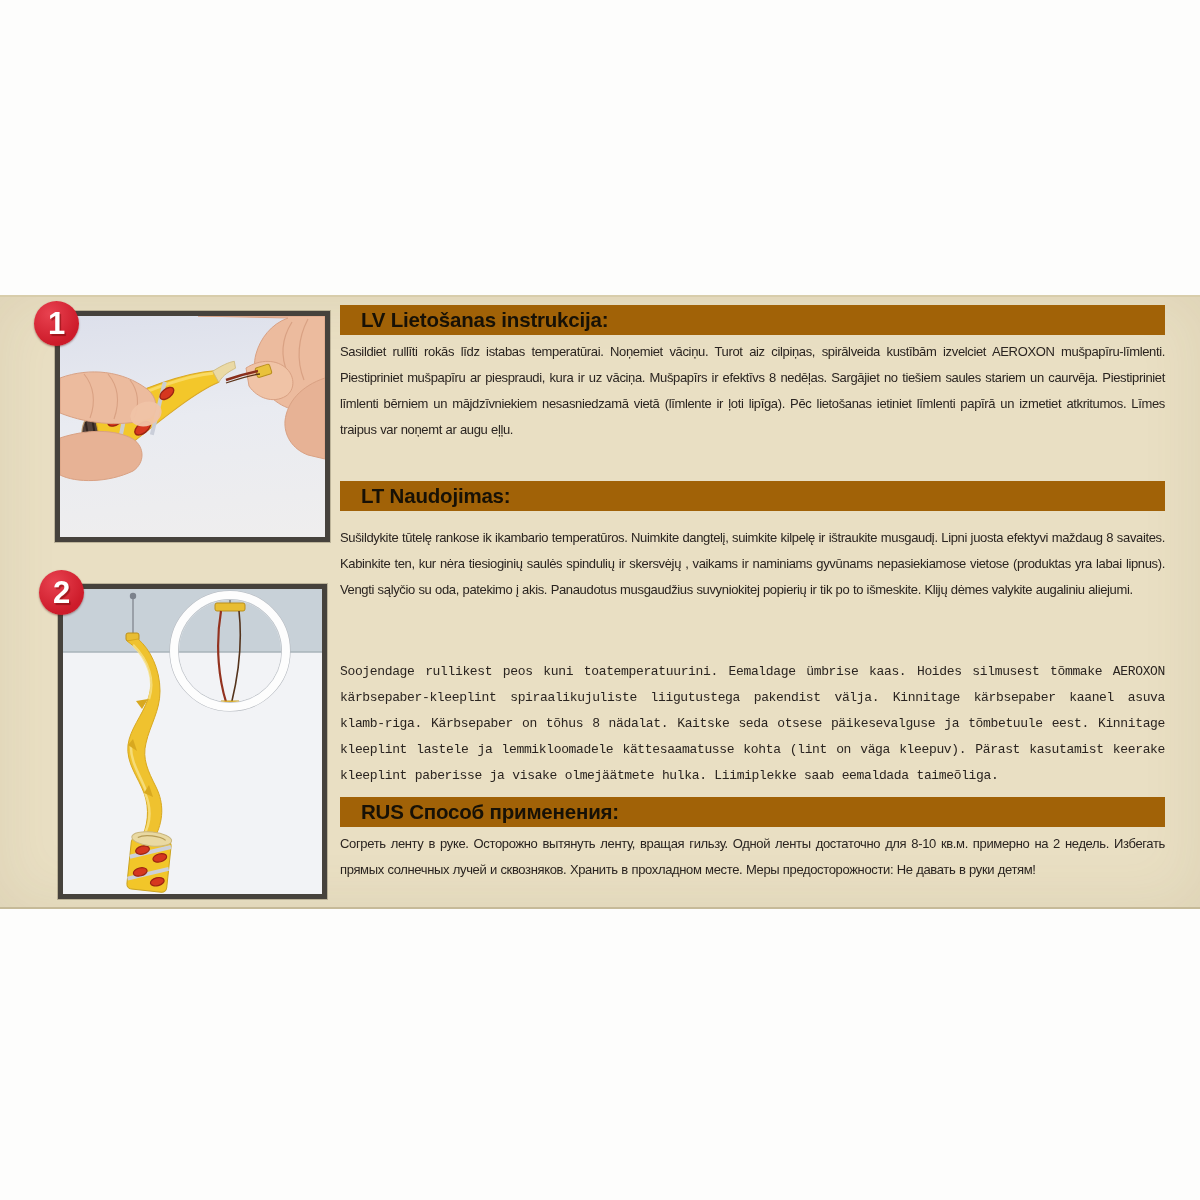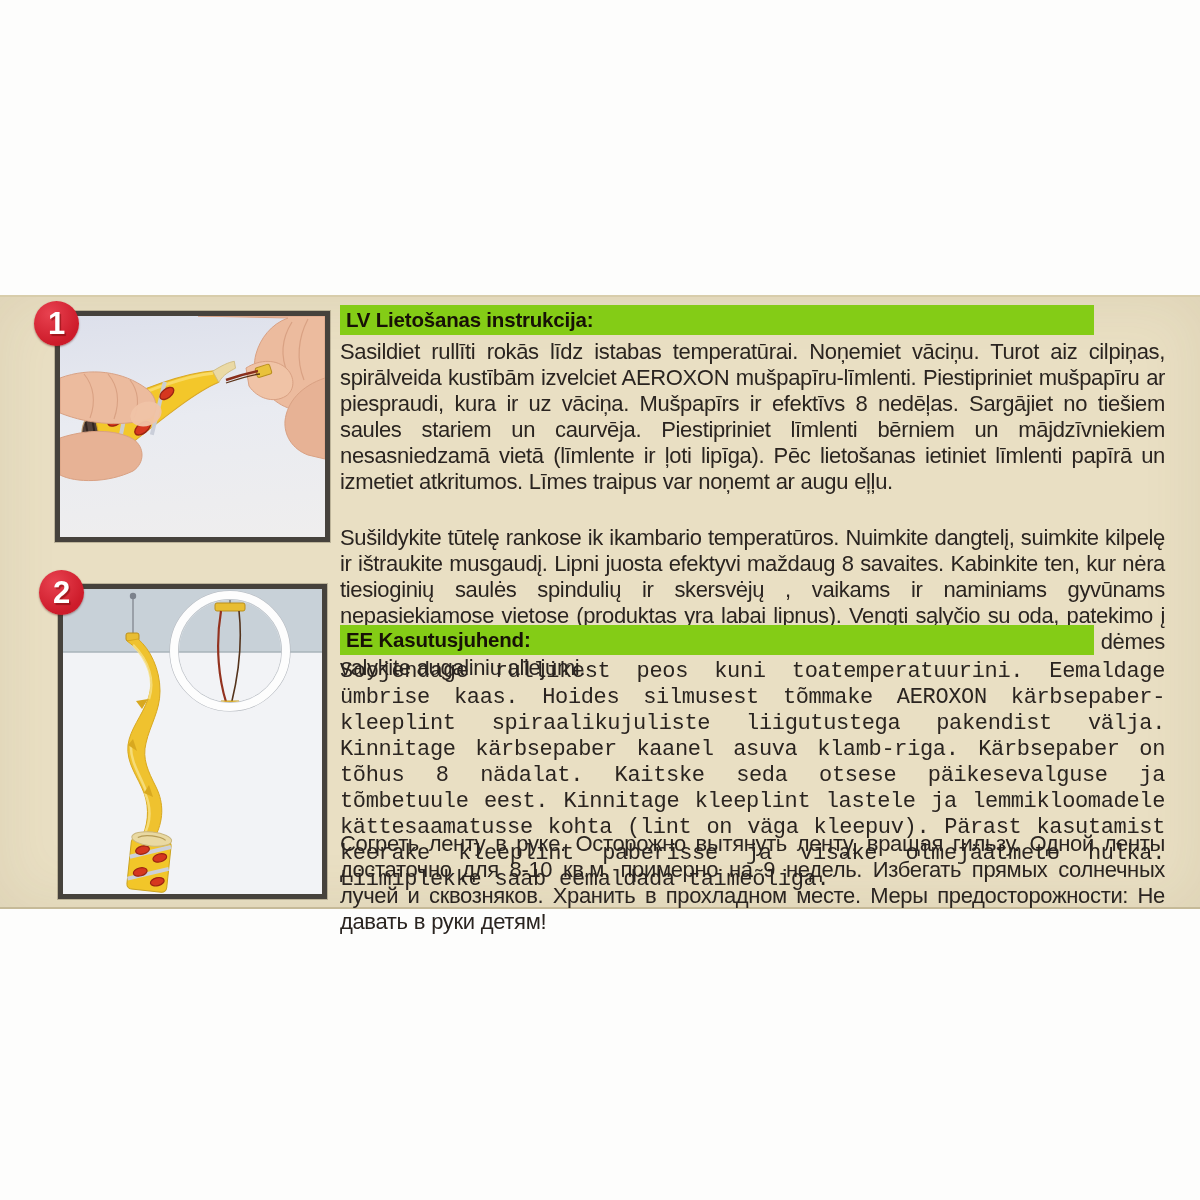--- a/index.html
+++ b/index.html
@@ -32,29 +32,29 @@
     box-shadow:0 1px 2px rgba(80,20,10,0.45);
     color:#ffffff;font-weight:bold;font-size:31px;
     display:flex;align-items:center;justify-content:center;
     text-shadow:1.5px 2px 1px rgba(120,10,10,0.55);
     z-index:5;
   }
   #badge1{left:34px;top:4px;}
   #badge2{left:39px;top:273px;}
   
   .bar{
-    position:absolute;left:340px;width:754px;height:30px;
-    background:#84cc16;
+    position:absolute;left:340px;width:825px;height:30px;
+    background:#a16207;
     color:#171106;font-weight:bold;font-size:20.5px;line-height:30px;
-    padding-left:6px;box-sizing:border-box;letter-spacing:-0.2px;
+    padding-left:21px;box-sizing:border-box;letter-spacing:-0.2px;
     white-space:nowrap;
   }
   .copy{
     position:absolute;left:340px;width:825px;margin:0;
-    color:#2a2420;font-size:22px;line-height:26px;
+    color:#2a2420;font-size:13px;line-height:26px;
     letter-spacing:-0.35px;word-spacing:0.3px;
     text-align:justify;
   }
   #bar-lv{top:8px;}   #copy-lv{top:42px;}
   #bar-lt{top:184px;} #copy-lt{top:228px;}
   #bar-ee{top:328px;} #copy-ee{top:362px;font-family:Liberation Mono, monospace;}
   #bar-rus{top:500px;}#copy-rus{top:534px;}
 </style>
 </head>
 <body>
@@ -166,20 +166,21 @@
           <path d="M158,112 L176,112 L171,142 L163,142 Z" fill="#eec23a" stroke="#c79c22" stroke-width="1"></path>
           <ellipse cx="167" cy="143" rx="4.5" ry="2" fill="#d8a81f"></ellipse>
         </g>
       </g>
     </svg>
   </div>
 
   <div class="bar" id="bar-lv">LV Lietošanas instrukcija:</div>
   <p class="copy" id="copy-lv">Sasildiet rullīti rokās līdz istabas temperatūrai. Noņemiet vāciņu. Turot aiz cilpiņas, spirālveida kustībām izvelciet AEROXON mušpapīru-līmlenti. Piestipriniet mušpapīru ar piespraudi, kura ir uz vāciņa. Mušpapīrs ir efektīvs 8 nedēļas. Sargājiet no tiešiem saules stariem un caurvēja. Piestipriniet līmlenti bērniem un mājdzīvniekiem nesasniedzamā vietā (līmlente ir ļoti lipīga). Pēc lietošanas ietiniet līmlenti papīrā un izmetiet atkritumos. Līmes traipus var noņemt ar augu eļļu.</p>
 
+  <div class="bar" id="bar-lt">LT Naudojimas:</div>
   <p class="copy" id="copy-lt">Sušildykite tūtelę rankose ik ikambario temperatūros. Nuimkite dangtelį, suimkite kilpelę ir ištraukite musgaudį. Lipni juosta efektyvi maždaug 8 savaites. Kabinkite ten, kur nėra tiesioginių saulės spindulių ir skersvėjų , vaikams ir naminiams gyvūnams nepasiekiamose vietose (produktas yra labai lipnus). Vengti sąlyčio su oda, patekimo į akis. Panaudotus musgaudžius suvyniokitej popierių ir tik po to išmeskite. Klijų dėmes valykite augaliniu aliejumi.</p>
 
-  <div class="bar" id="bar-ee">EE Kasutusjuhend:</div>
   <p class="copy" id="copy-ee">Soojendage rullikest peos kuni toatemperatuurini. Eemaldage ümbrise kaas. Hoides silmusest tõmmake AEROXON kärbsepaber-kleeplint spiraalikujuliste liigutustega pakendist välja. Kinnitage kärbsepaber kaanel asuva klamb-riga. Kärbsepaber on tõhus 8 nädalat. Kaitske seda otsese päikesevalguse ja tõmbetuule eest. Kinnitage kleeplint lastele ja lemmikloomadele kättesaamatusse kohta (lint on väga kleepuv). Pärast kasutamist keerake kleeplint paberisse ja visake olmejäätmete hulka. Liimiplekke saab eemaldada taimeõliga.</p>
 
-  <p class="copy" id="copy-rus">Согреть ленту в руке. Осторожно вытянуть ленту, вращая гильзу. Одной ленты достаточно для 8-10 кв.м. примерно на 9 недель. Избегать прямых солнечных лучей и сквозняков. Хранить в прохладном месте. Меры предосторожности: Не давать в руки детям!</p>
+  <div class="bar" id="bar-rus">RUS Способ применения:</div>
+  <p class="copy" id="copy-rus">Согреть ленту в руке. Осторожно вытянуть ленту, вращая гильзу. Одной ленты достаточно для 8-10 кв.м. примерно на 2 недель. Избегать прямых солнечных лучей и сквозняков. Хранить в прохладном месте. Меры предосторожности: Не давать в руки детям!</p>
 
 </div>
 
 </body></html>

